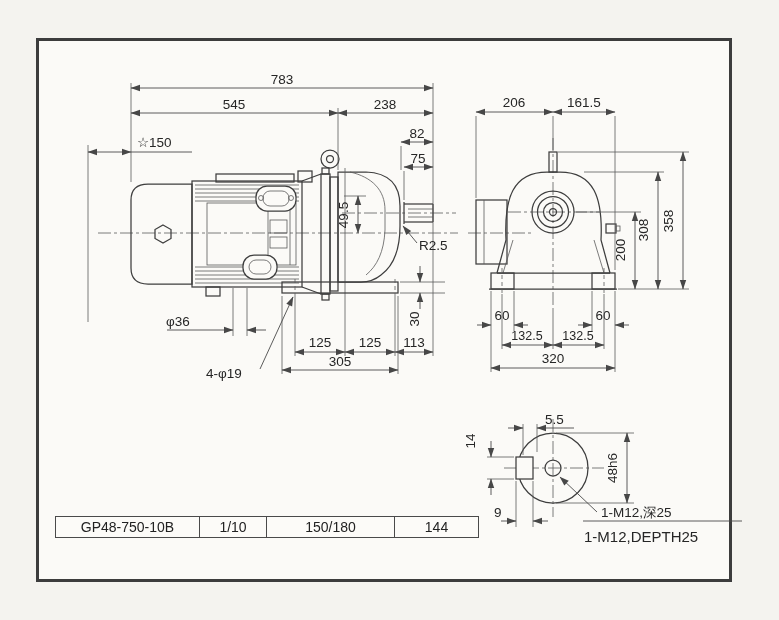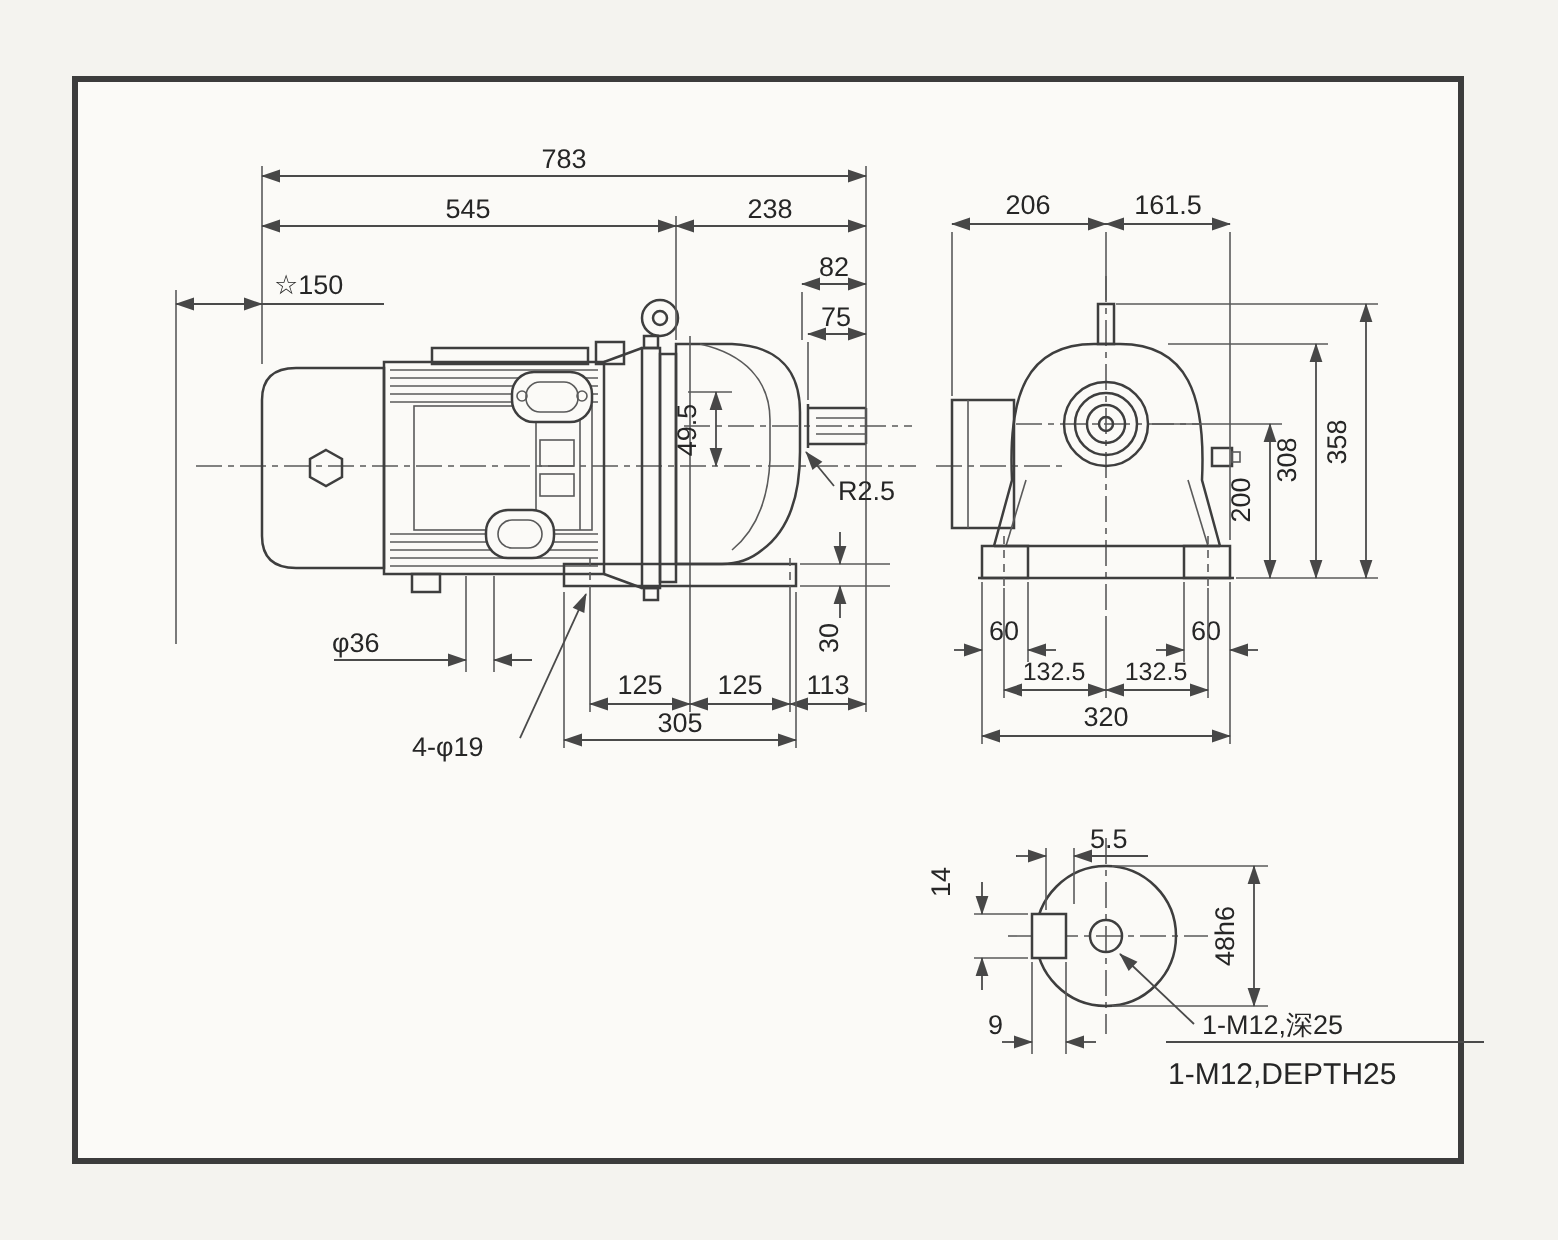--- a/index.html
+++ b/index.html
@@ -270,15 +270,21 @@
   </svg>
 
   <table id="spec">
     <colgroup>
       <col style="width:144px">
         <col style="width:67px">
         <col style="width:128px">
         <col style="width:84px">
     </colgroup>
     <tbody>
+    <tr class="drow">
+      <td><span>GP48-750-10B</span></td>
+      <td><span>1/10</span></td>
+      <td><span>150/180</span></td>
+      <td><span>144</span></td>
+    </tr>
   </tbody>
     </table>
 </div>
 
 </body></html>

